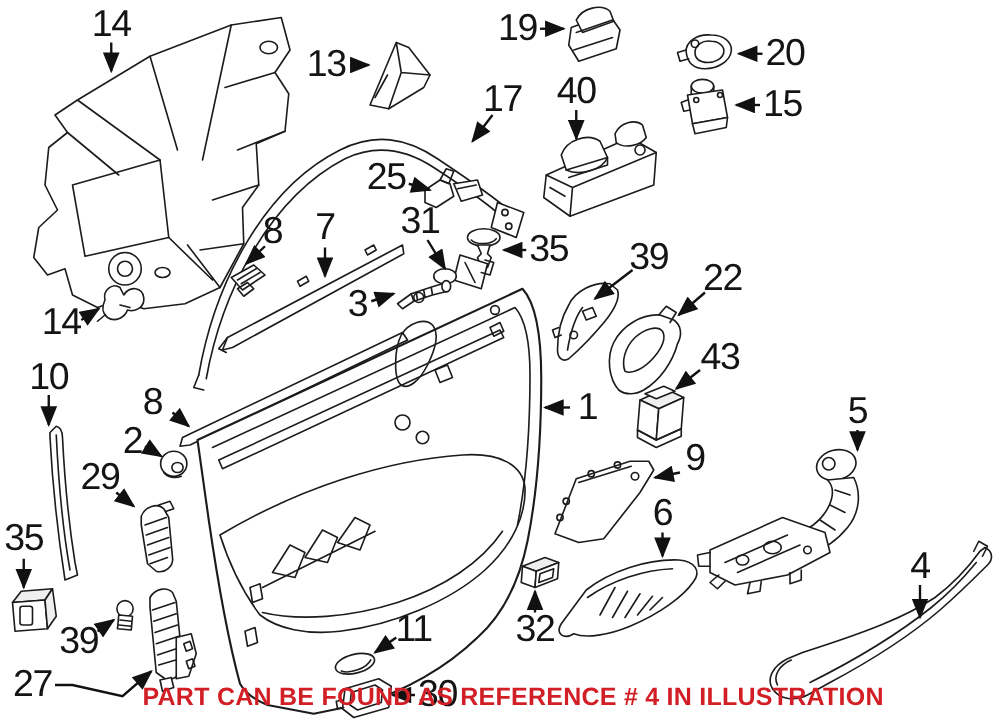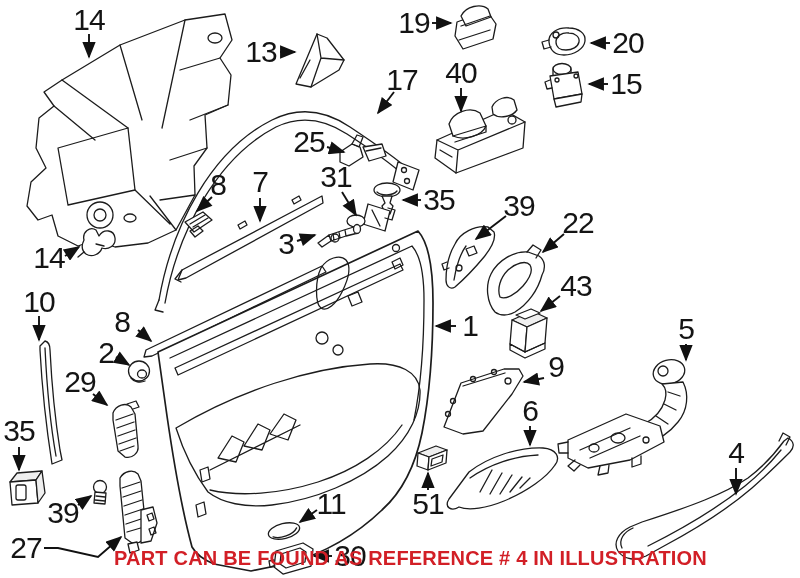--- a/index.html
+++ b/index.html
@@ -329,17 +329,17 @@
   <div class="callout" style="left:578px;top:223px">22</div>
   <div class="callout" style="left:576px;top:286px">43</div>
   <div class="callout" style="left:19px;top:431px">35</div>
   <div class="callout" style="left:309px;top:142px">25</div>
   <div class="callout" style="left:439px;top:200px">35</div>
   <div class="callout" style="left:26px;top:548px">27</div>
   <div class="callout" style="left:63px;top:513px">39</div>
   <div class="callout" style="left:80px;top:382px">29</div>
   <div class="callout" style="left:350px;top:556px">30</div>
   <div class="callout" style="left:336px;top:177px">31</div>
-  <div class="callout" style="left:428px;top:504px">51</div>
+  <div class="callout" style="left:428px;top:504px">32</div>
 
   <div class="notice">PART CAN BE FOUND AS REFERENCE # 4 IN ILLUSTRATION</div>
 
 </div>
 
 </body></html>

